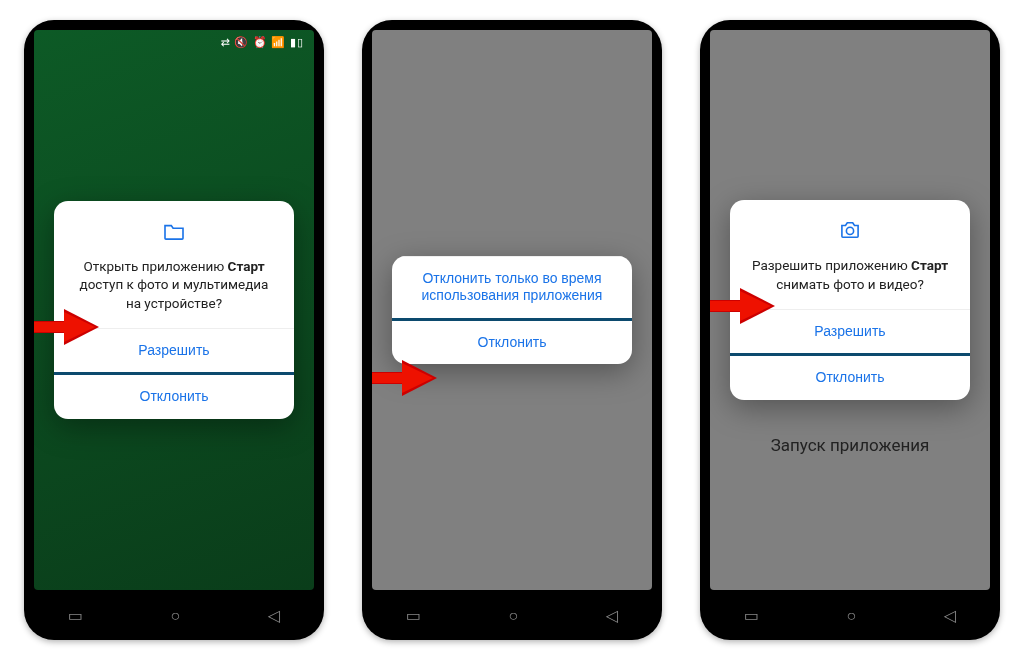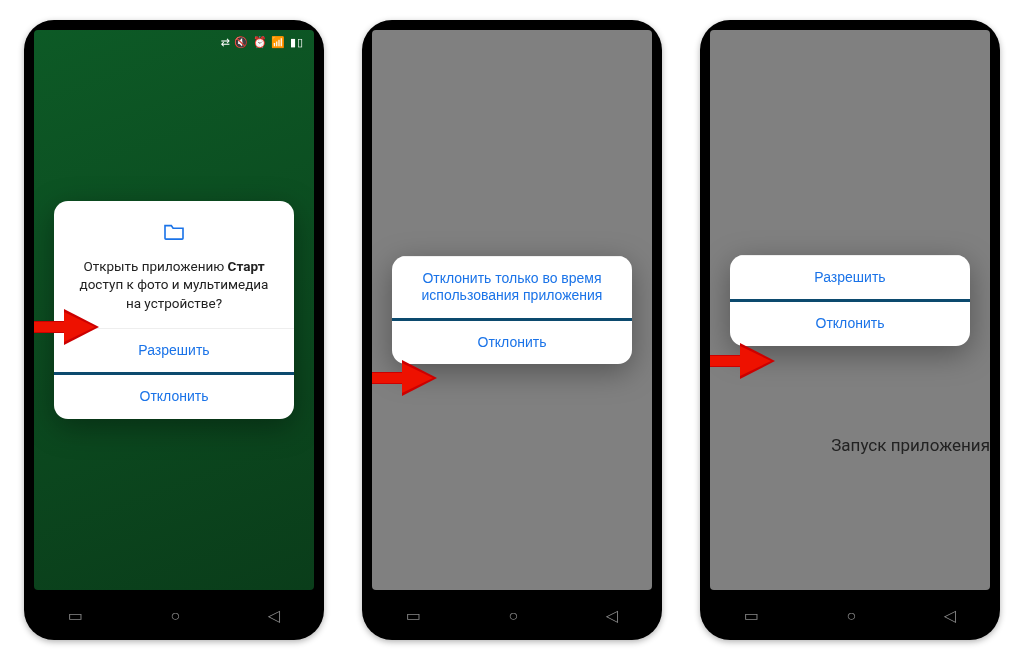--- a/index.html
+++ b/index.html
@@ -101,21 +101,21 @@
     position: absolute;
     left: -25px;
     width: 90px;
     height: 36px;
     z-index: 5;
     pointer-events: none;
   }
   .launch-text {
     position: absolute;
     width: 100%;
-    text-align: right;
+    text-align: center;
     font-size: 17px;
     color: #222;
     z-index: 1;
   }
   .dialog-wrap {
     position: relative;
     display: flex;
     justify-content: center;
     width: 100%;
   }
@@ -188,20 +188,31 @@
   <div class="screen grey">
     <div class="launch-text" style="top:405px">Запуск приложения</div>
     <div class="dialog-wrap" style="margin-top:-20px">
       <svg class="arrow" style="top:88px" viewBox="0 0 90 36">
         <rect x="0" y="12" width="58" height="12" fill="#c00"></rect>
         <polygon points="55,0 90,18 55,36" fill="#c00"></polygon>
         <rect x="2" y="13" width="54" height="10" fill="#e10"></rect>
         <polygon points="55,3 86,18 55,33" fill="#e10"></polygon>
       </svg>
       <div class="dialog">
+        <div class="dialog-head">
+          <div class="dialog-icon">
+            <svg width="22" height="18" viewBox="0 0 24 20" fill="none" stroke="#1a73e8" stroke-width="1.8">
+              <path d="M3 5 h4 l2 -3 h6 l2 3 h4 v12 a1 1 0 0 1 -1 1 H4 a1 1 0 0 1 -1 -1 Z"></path>
+              <circle cx="12" cy="11" r="4"></circle>
+            </svg>
+          </div>
+          <div class="dialog-msg">
+            <span>Разрешить приложению </span><b>Старт</b><span> снимать фото и видео?</span>
+          </div>
+        </div>
         <div class="dialog-actions">
           <button class="dialog-btn">Разрешить</button>
           <button class="dialog-btn">Отклонить</button>
         </div>
       </div>
     </div>
   </div>
   <div class="navbar">
     <span class="nav-btn">▭</span>
     <span class="nav-btn">○</span>

